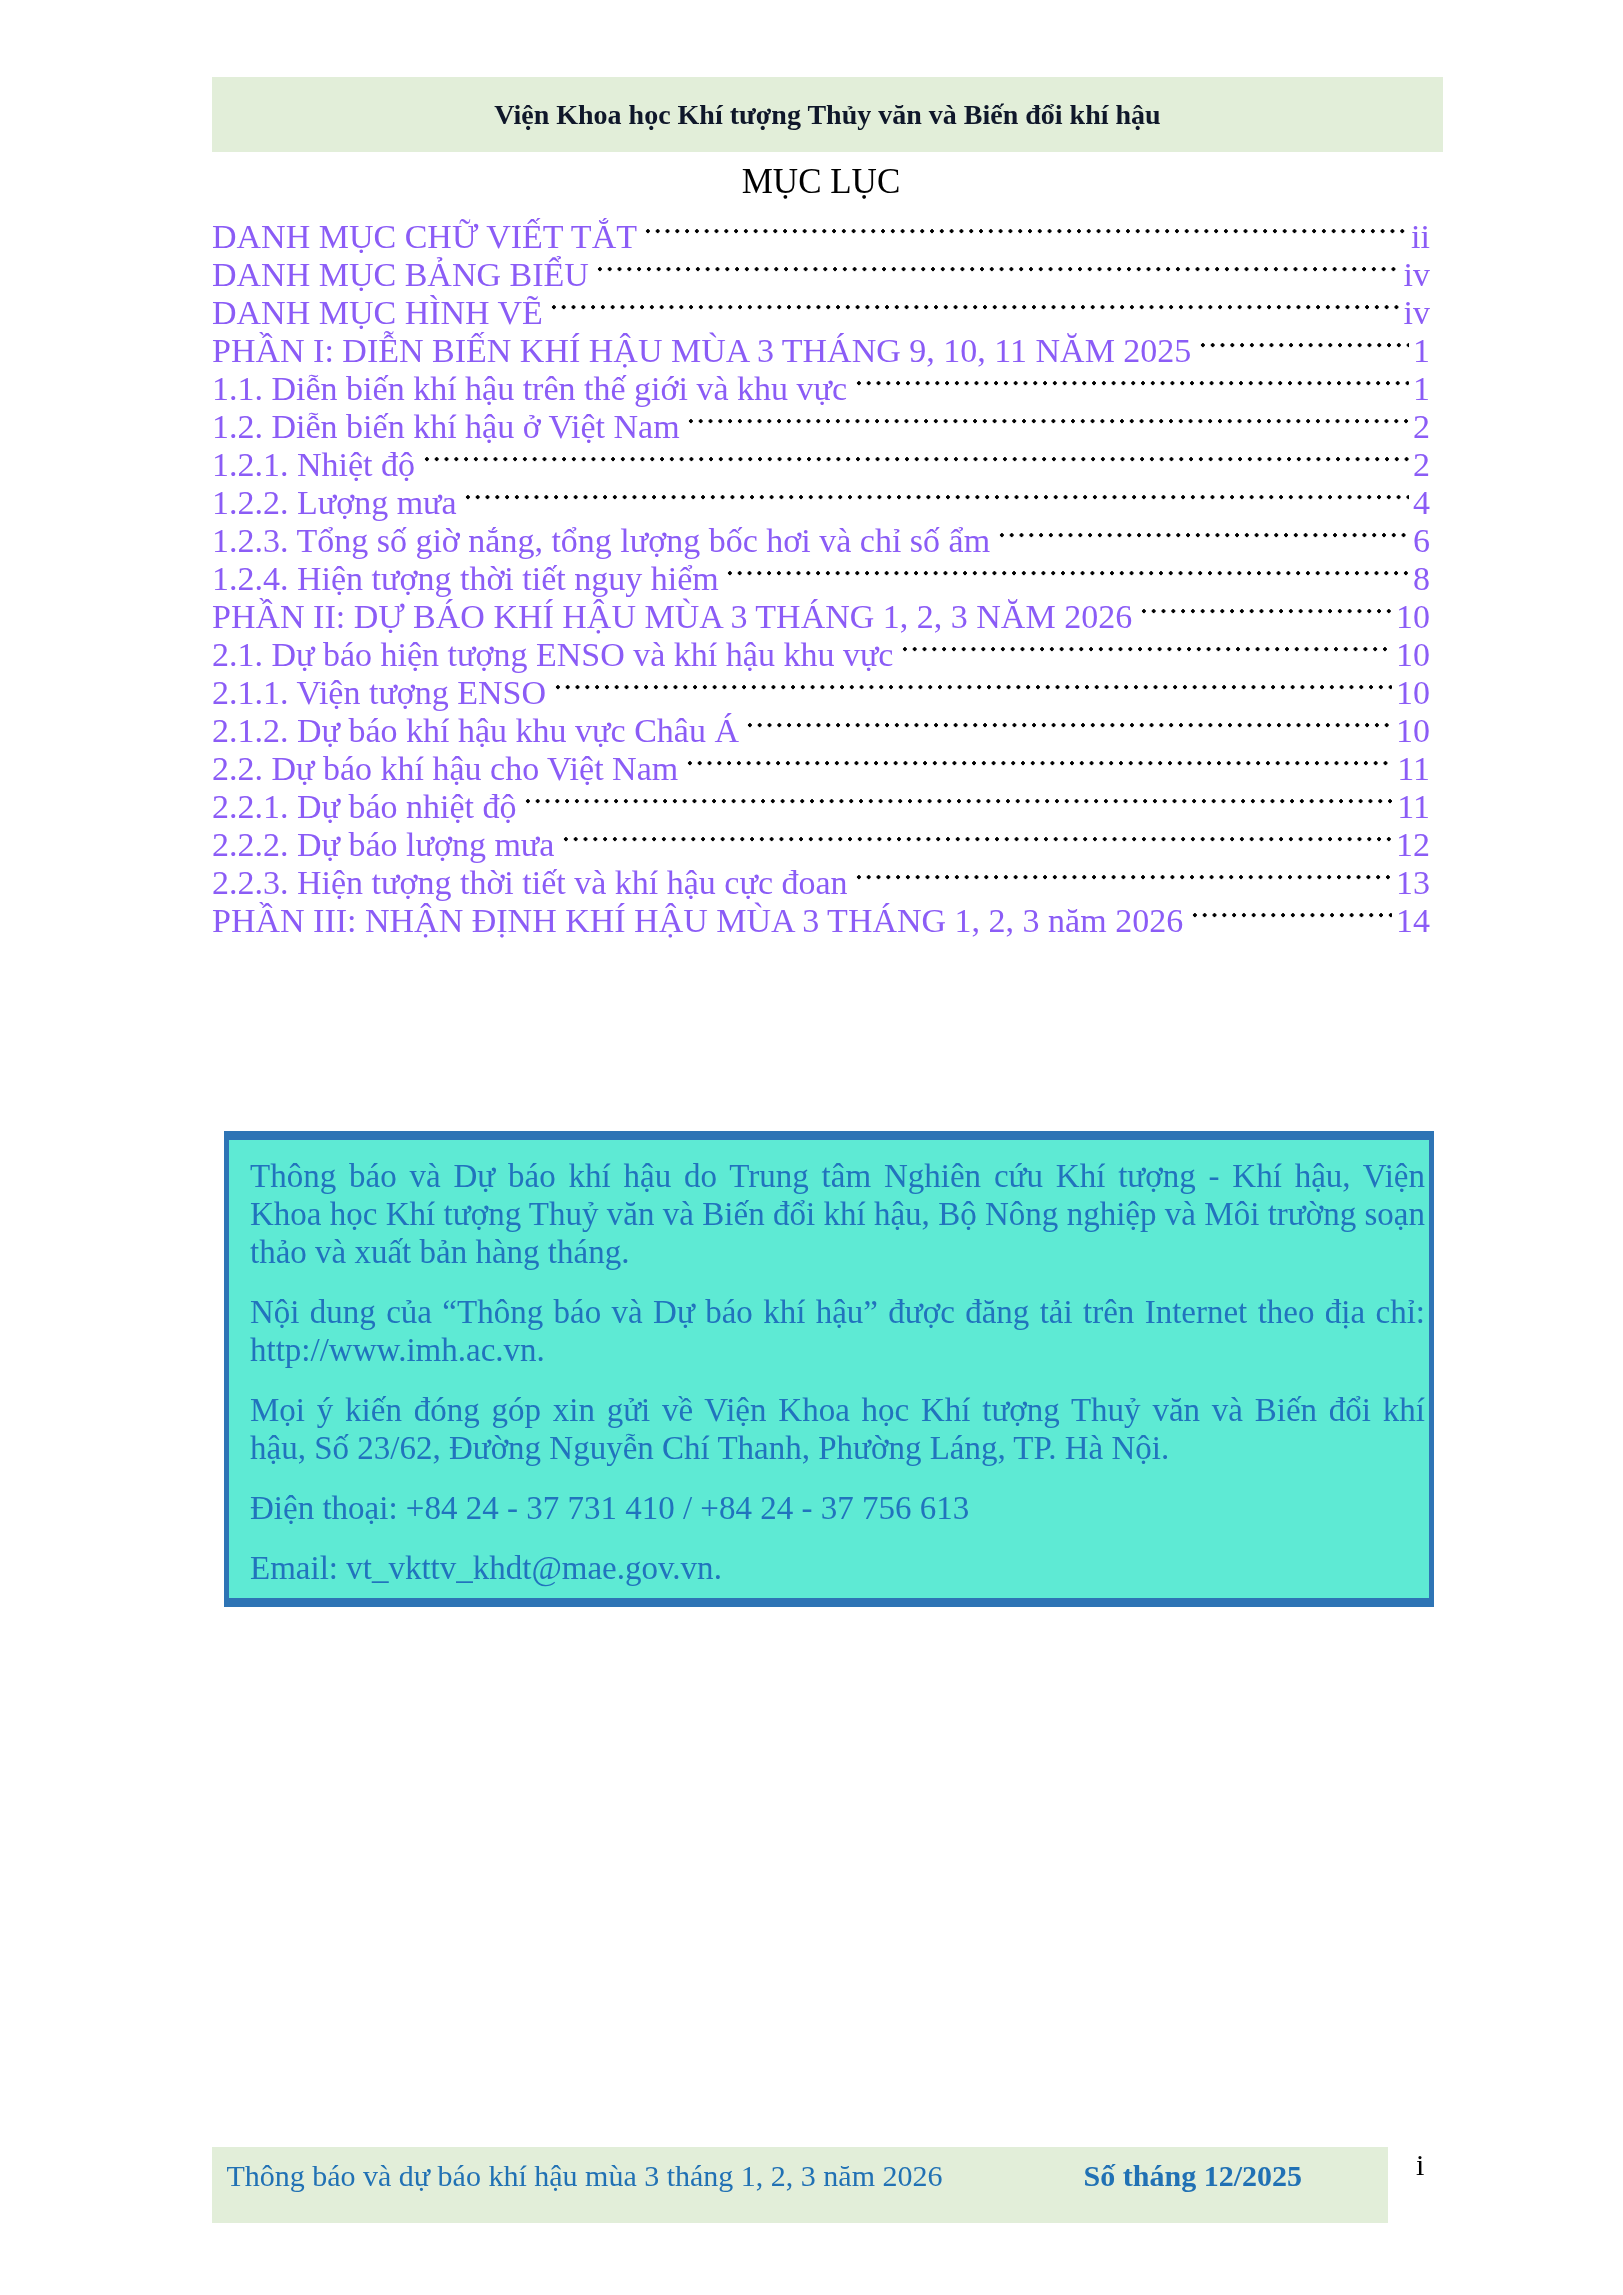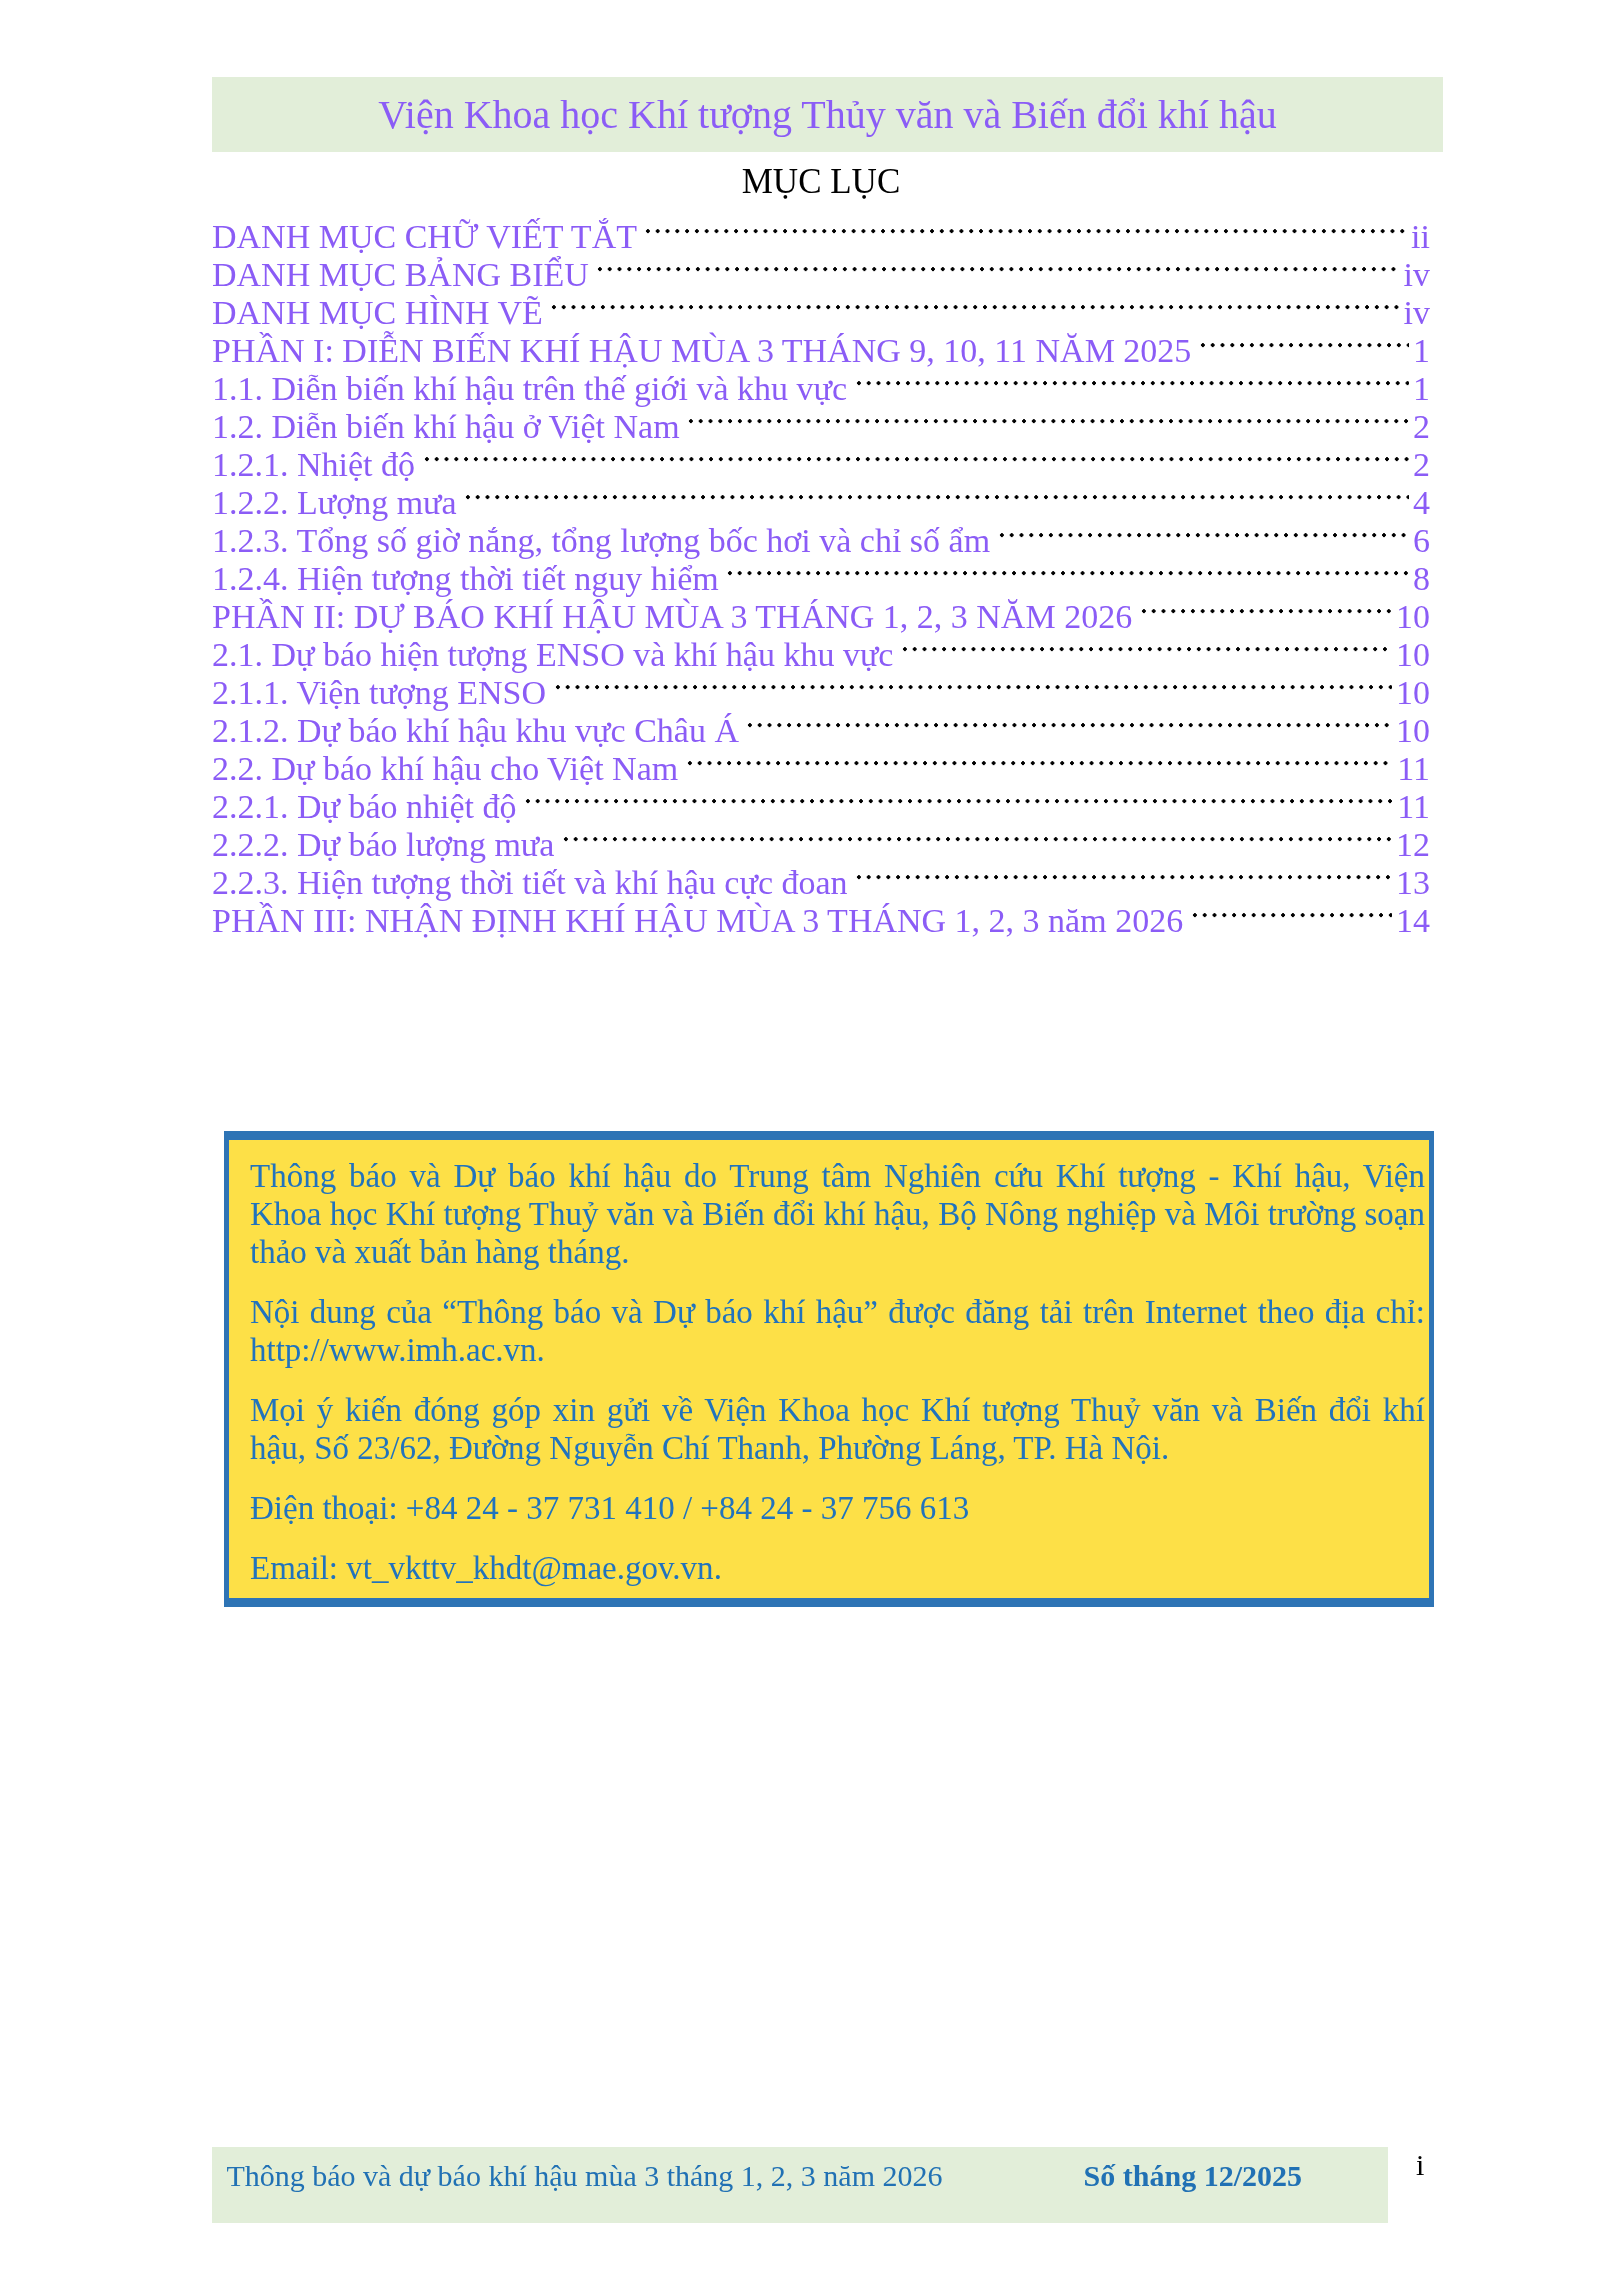--- a/index.html
+++ b/index.html
@@ -13,23 +13,23 @@
   }
   
   .header-band{
     position:absolute;
     left:212px; top:77px;
     width:1231px; height:75px;
     background:#e2eed9;
     display:flex; align-items:center; justify-content:center;
   }
   .header-band .inst{
-    color:#8b5cf6;
-    font-weight:normal;
-    font-size:40px;
+    color:#0f172a;
+    font-weight:bold;
+    font-size:28px;
     white-space:nowrap;
   }
   
   .doc-title{
     position:absolute;
     left:212px; top:162px;
     width:1218px;
     text-align:center;
     font-size:35px;
     font-weight:normal;
@@ -62,21 +62,21 @@
   .toc-page{white-space:nowrap;}
   
   .info-box{
     position:absolute;
     left:224px; top:1131px;
     width:1210px; height:476px;
     box-sizing:border-box;
     border:5.9px solid #2e74b5;
     border-top-width:9.2px;
     border-bottom-width:9.2px;
-    background:#fde047;
+    background:#5eead4;
     padding:17px 4px 0 21px;
   }
   .info-box p{
     margin:0 0 22px 0;
     font-size:33px;
     line-height:38px;
     text-align:justify;
     color:#2173bd;
   }
   .info-box a{color:#2173bd;text-decoration:none;margin-top:8px;}

